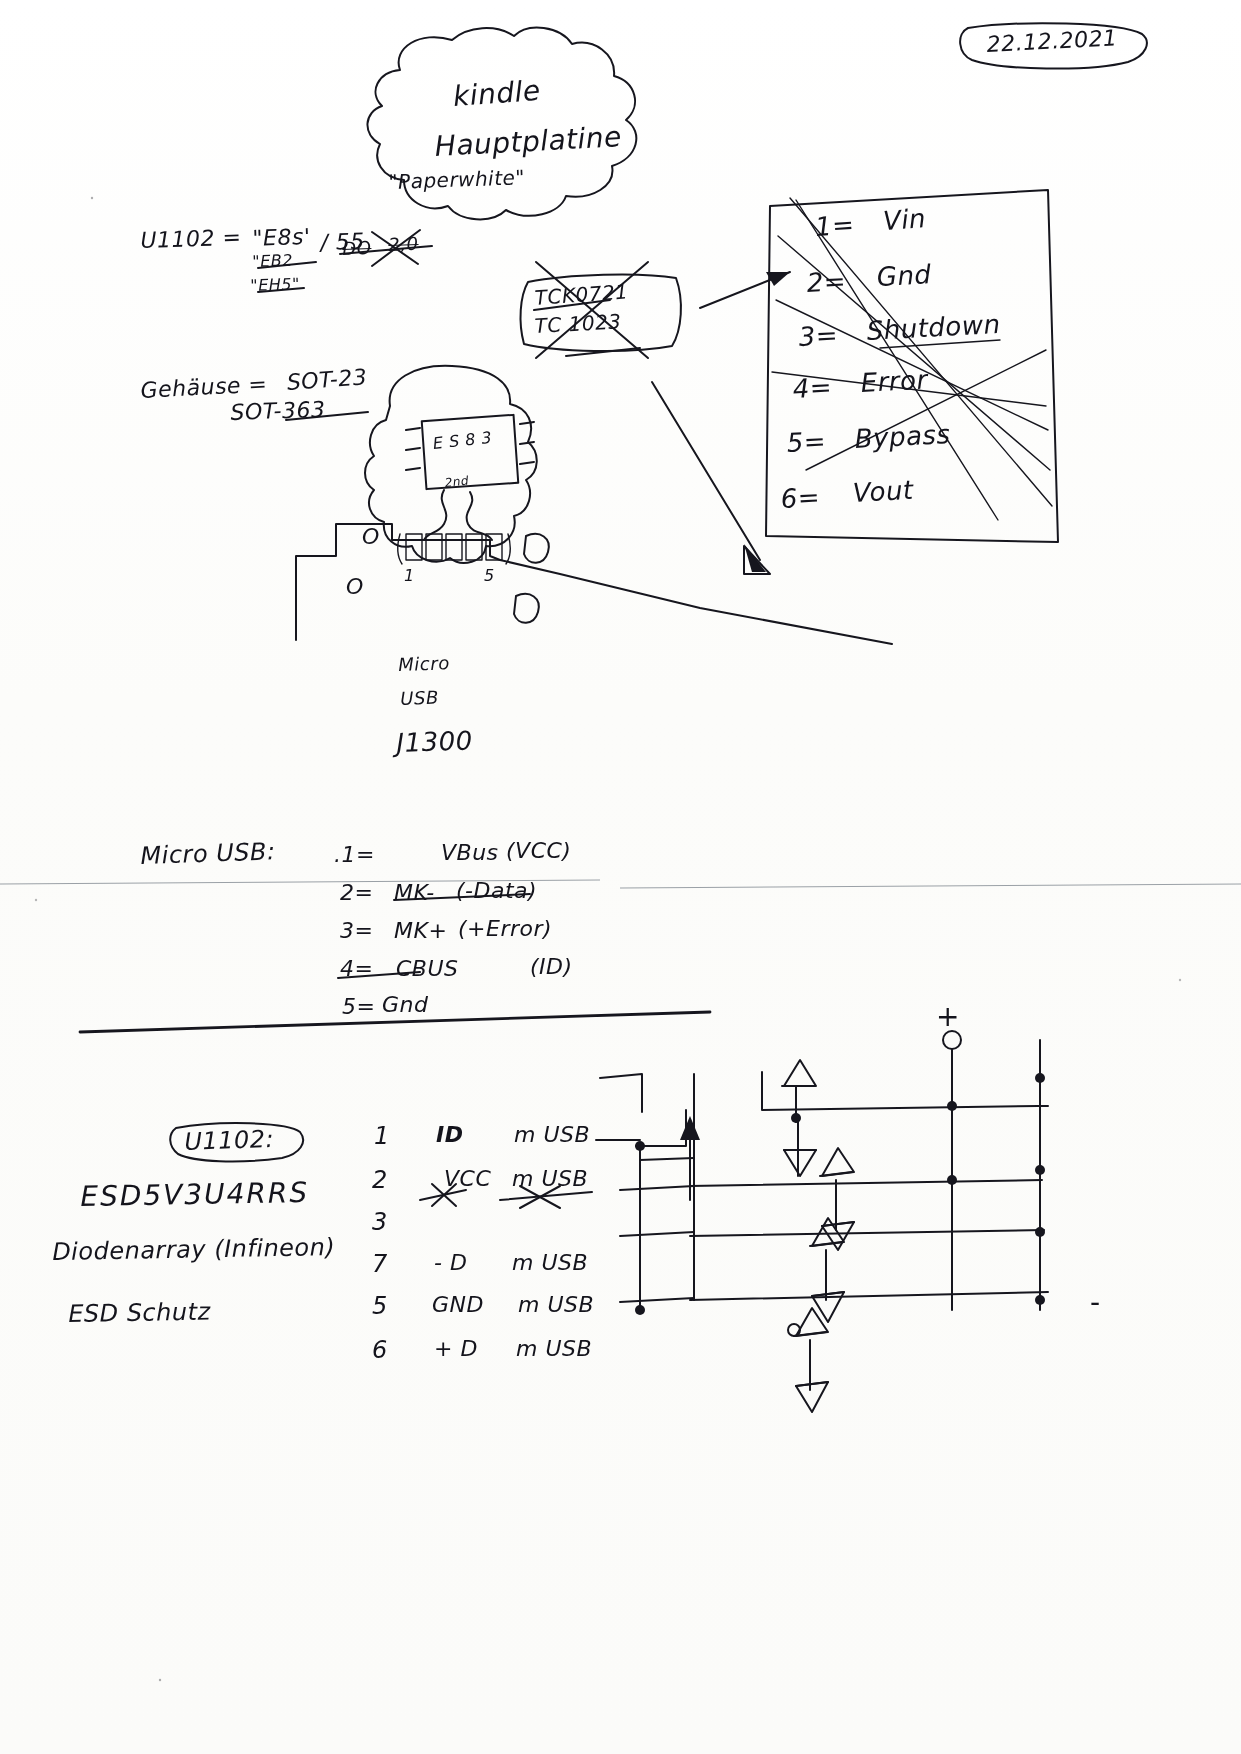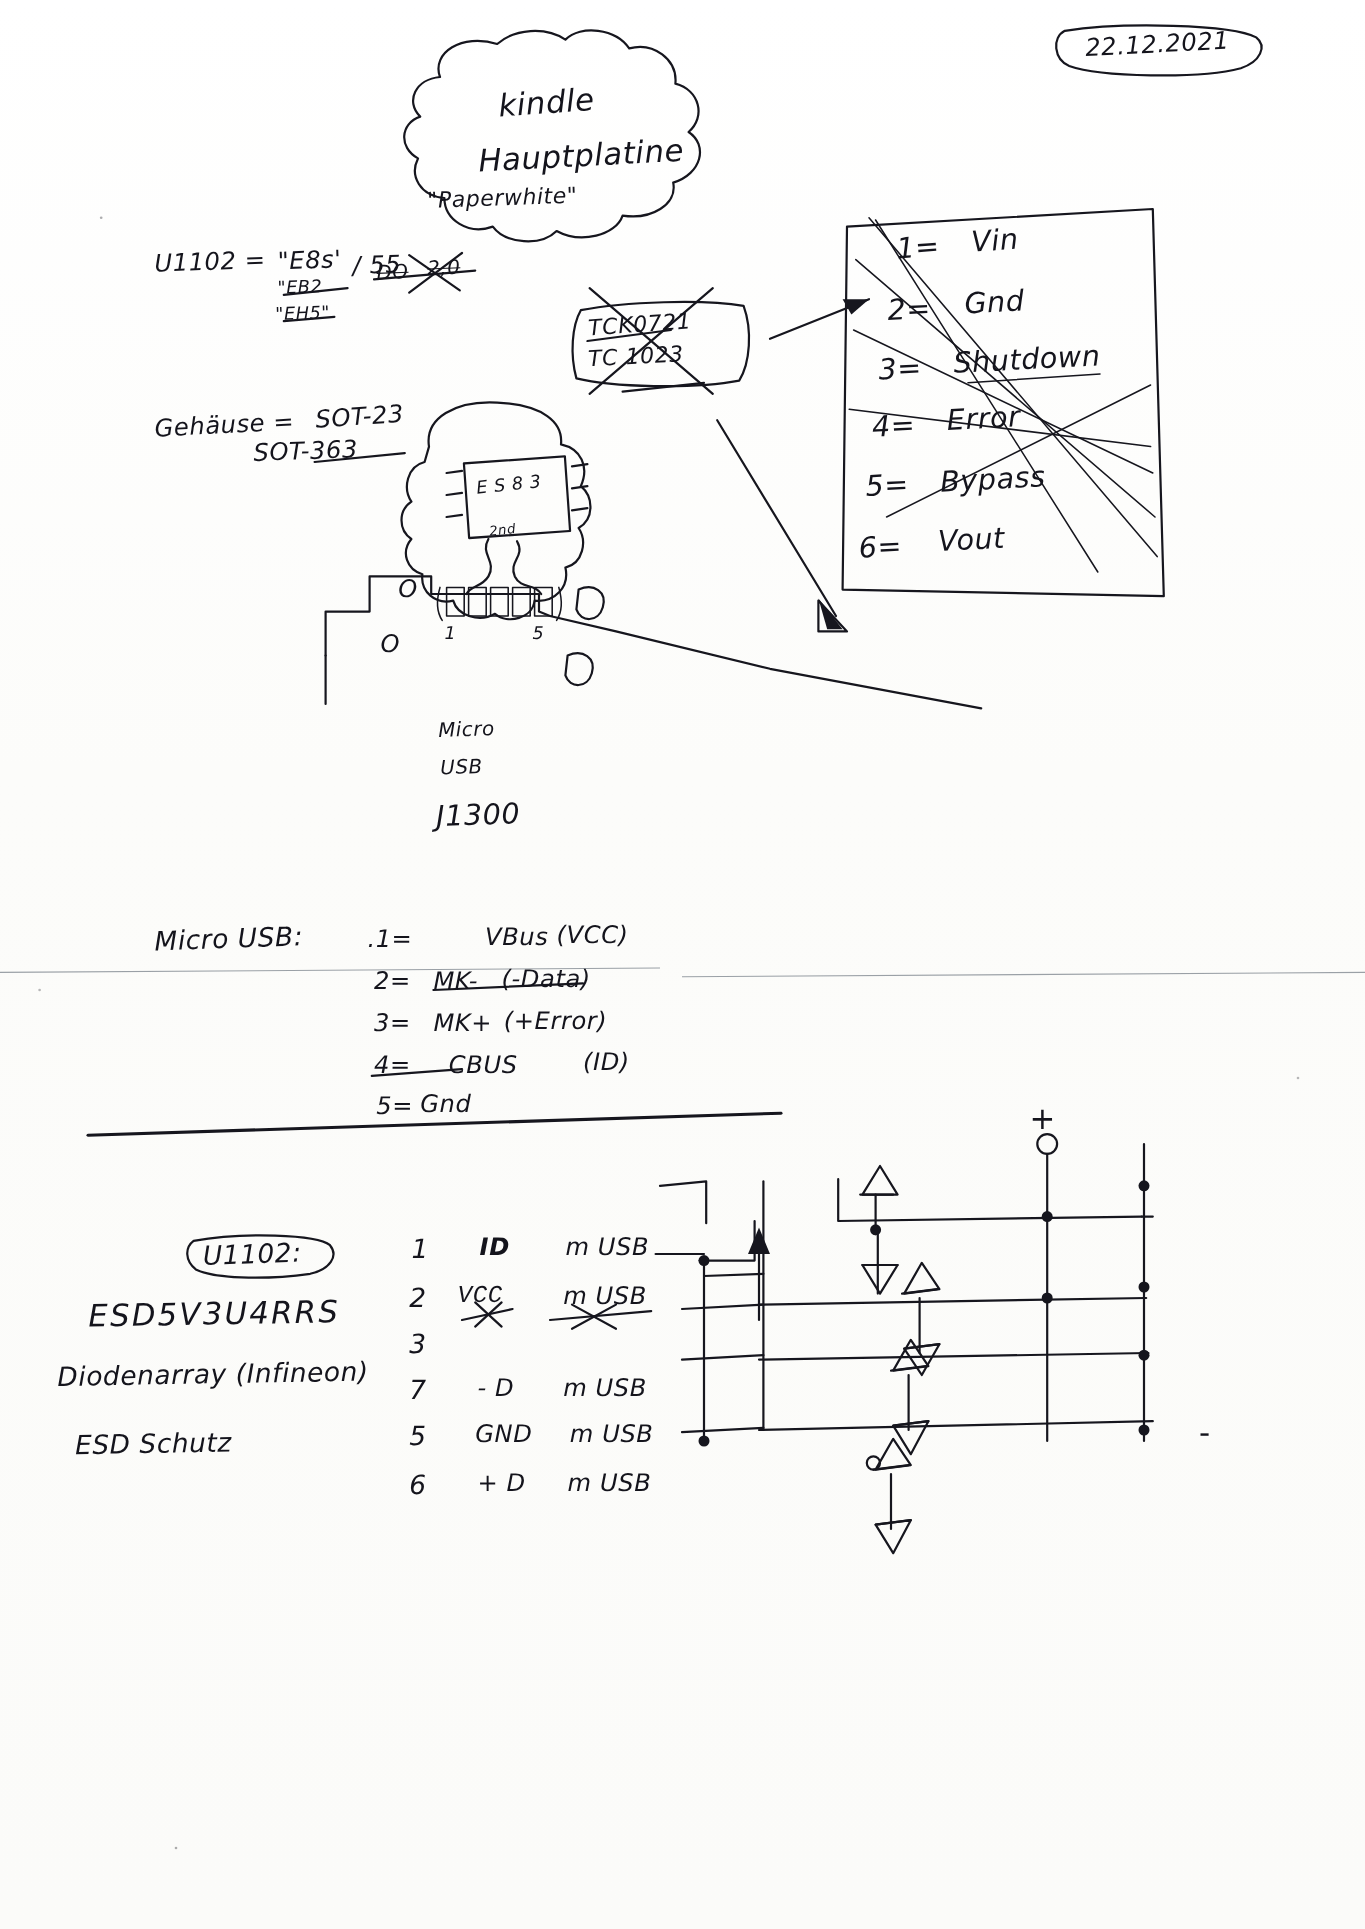--- a/index.html
+++ b/index.html
@@ -315,37 +315,37 @@
 
 <div class="hw i s22" style="left:340px;top:880px;">2=</div>
 <div class="hw i s22" style="left:394px;top:880px;">MK-</div>
 <div class="hw i s22" style="left:456px;top:878px;">(-Data)</div>
 
 <div class="hw i s22" style="left:340px;top:918px;">3=</div>
 <div class="hw i s22" style="left:394px;top:918px;">MK+</div>
 <div class="hw i s22" style="left:458px;top:916px;">(+Error)</div>
 
 <div class="hw i s22" style="left:340px;top:956px;">4=</div>
-<div class="hw i s22" style="left:408px;top:956px;">CBUS</div>
+<div class="hw i s22" style="left:396px;top:956px;">CBUS</div>
 <div class="hw i s22" style="left:530px;top:954px;">(ID)</div>
 
 <div class="hw i s22" style="left:342px;top:994px;">5=</div>
 <div class="hw i s22" style="left:382px;top:992px;">Gnd</div>
 
 <div class="hw i s24" style="left:184px;top:1128px;transform:rotate(-2deg);">U1102:</div>
 <div class="hw i s28" style="left:80px;top:1180px;transform:rotate(-1deg);letter-spacing:2px;">ESD5V3U4RRS</div>
 <div class="hw i s24" style="left:52px;top:1238px;transform:rotate(-1deg);">Diodenarray (Infineon)</div>
 <div class="hw i s24" style="left:68px;top:1300px;transform:rotate(-1deg);">ESD Schutz</div>
 
 <div class="hw i s24" style="left:374px;top:1122px;">1</div>
 <div class="hw i s22" style="left:436px;top:1122px;font-weight:700;">ID</div>
 <div class="hw i s22" style="left:514px;top:1122px;">m USB</div>
 
 <div class="hw i s24" style="left:372px;top:1166px;">2</div>
-<div class="hw i s22" style="left:416px;top:1166px;font-family:Liberation Mono, monospace;">VCC</div>
+<div class="hw i s22" style="left:444px;top:1166px;">VCC</div>
 <div class="hw i s22" style="left:512px;top:1166px;">m USB</div>
 
 <div class="hw i s24" style="left:372px;top:1208px;">3</div>
 
 <div class="hw i s24" style="left:372px;top:1250px;">7</div>
 <div class="hw i s22" style="left:434px;top:1250px;">- D</div>
 <div class="hw i s22" style="left:512px;top:1250px;">m USB</div>
 
 <div class="hw i s24" style="left:372px;top:1292px;">5</div>
 <div class="hw i s22" style="left:432px;top:1292px;">GND</div>

